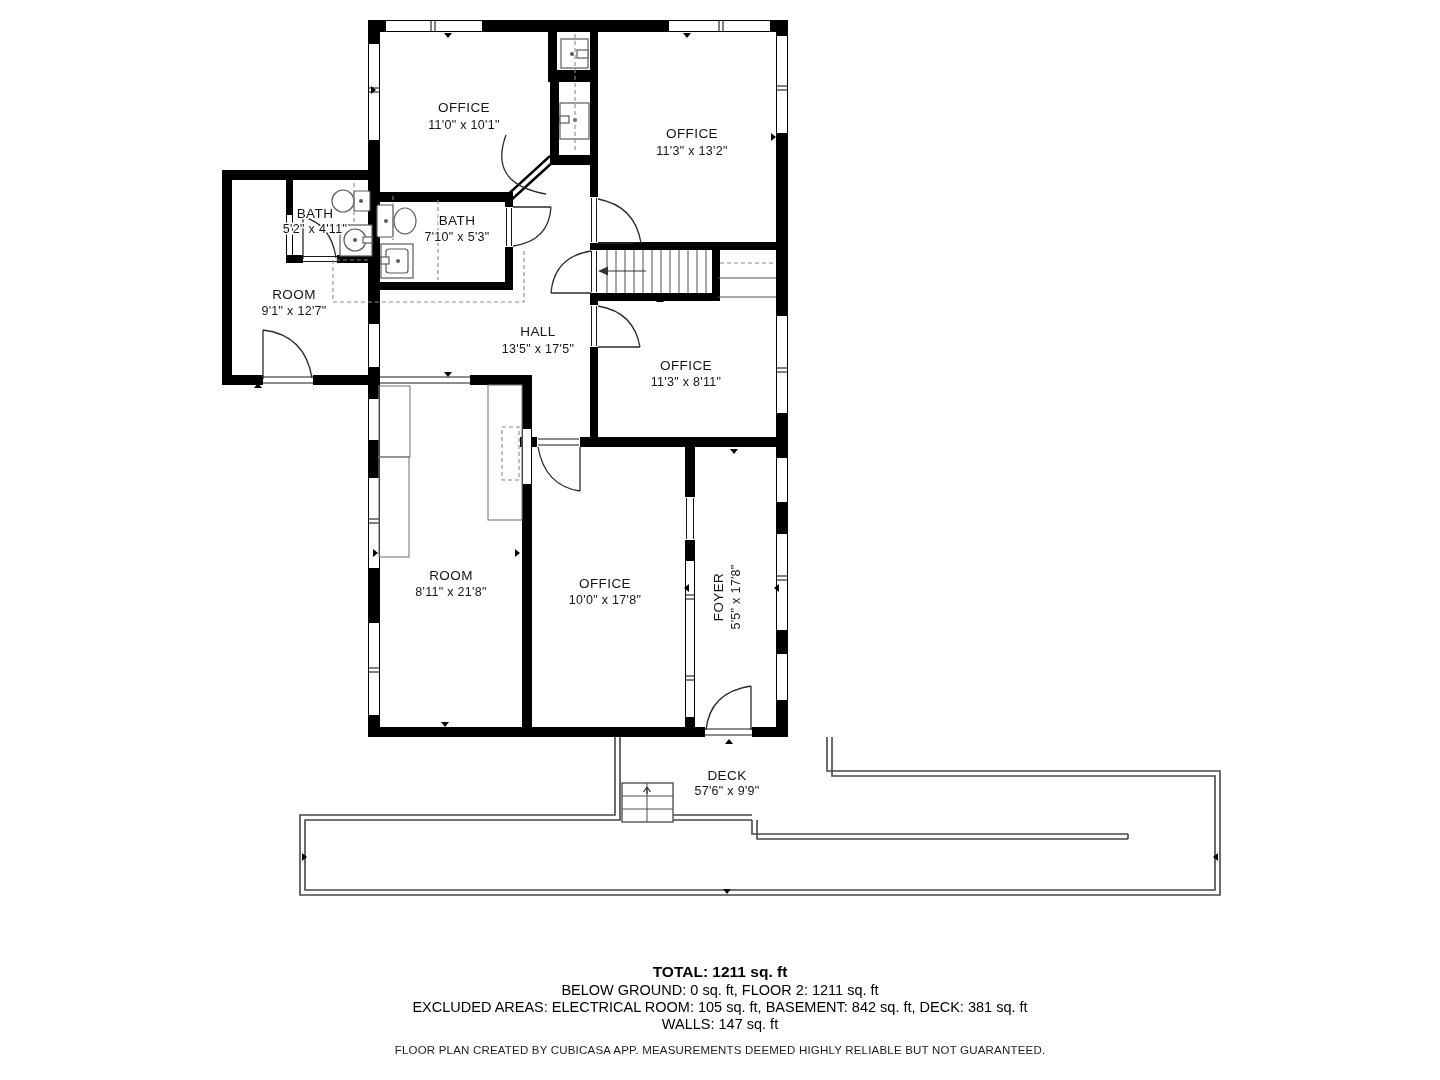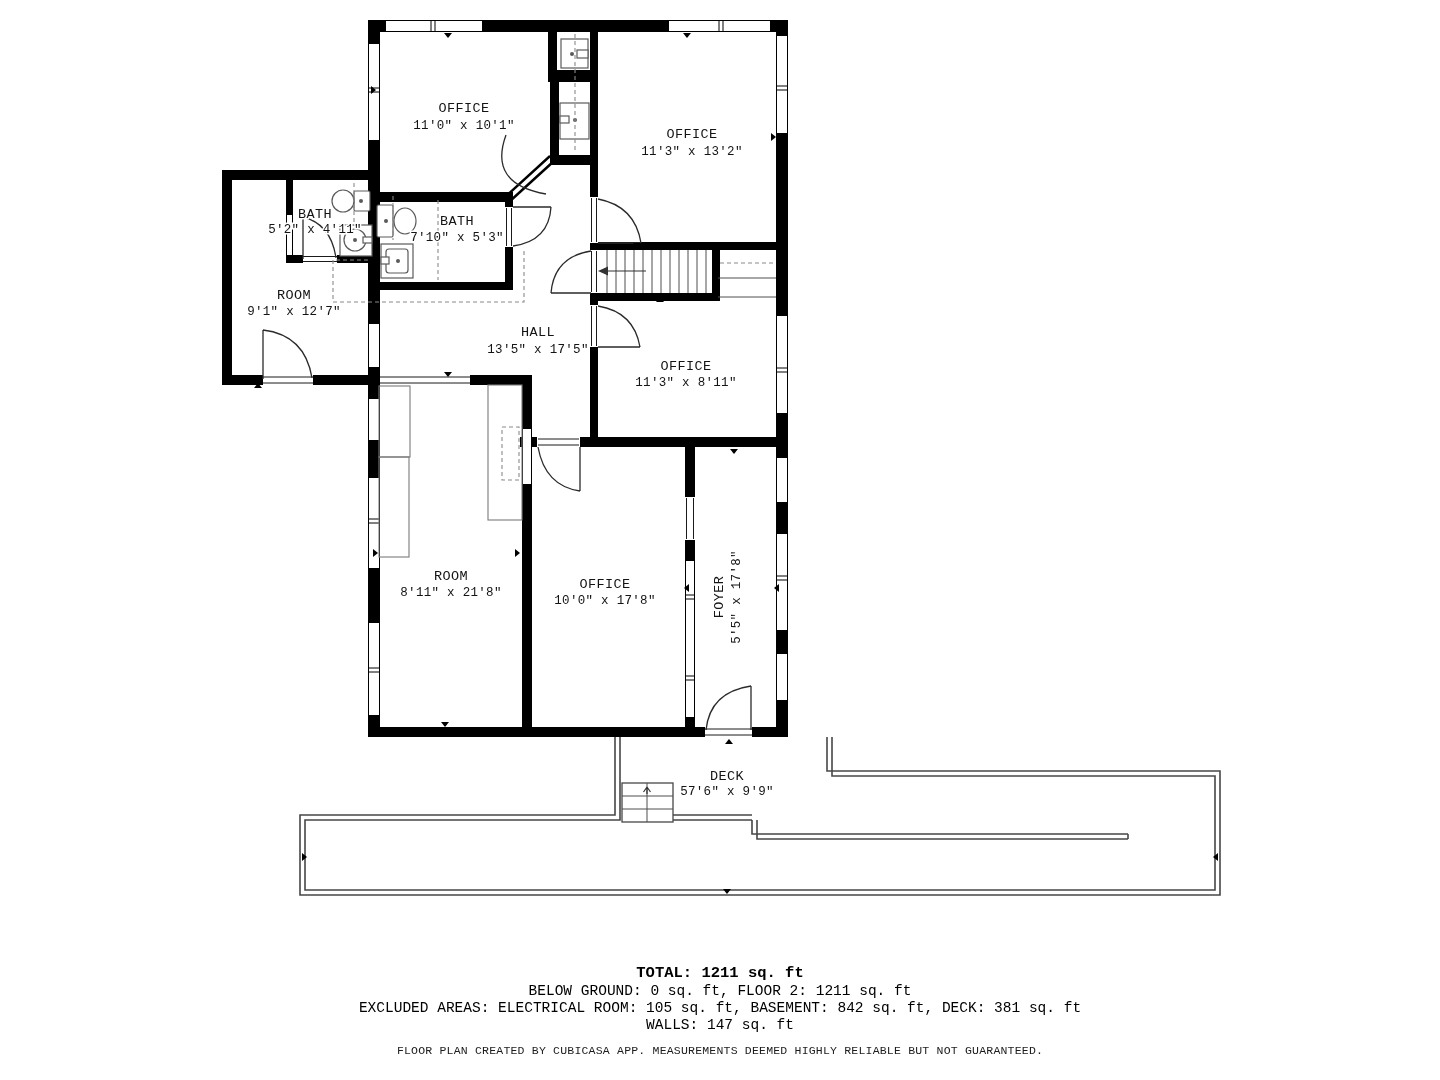--- a/index.html
+++ b/index.html
@@ -1,17 +1,17 @@
 <!DOCTYPE html>
 <html><head>
 <meta charset="utf-8">
 <style>
   html,body{margin:0;padding:0;background:#ffffff;}
   .page{position:relative;width:1440px;height:1080px;background:#fff;overflow:hidden;
-        font-family:Liberation Mono, monospace;}
+        font-family:Liberation Sans, sans-serif;}
   svg{display:block;}
   .wall{fill:#000000;shape-rendering:crispEdges;}
   .win{fill:#ffffff;stroke:#000000;stroke-width:1;shape-rendering:crispEdges;}
   .mull{stroke:#000000;stroke-width:1;}
   .sill{stroke:#1a1a1a;stroke-width:1;}
   .door{stroke:#2b2b2b;stroke-width:1.3;fill:none;}
   .fixture{stroke:#5a5a5a;stroke-width:1.2;fill:#ffffff;}
   .furn{stroke:#7a7a7a;stroke-width:1.1;fill:none;}
   .dash{stroke:#8a8a8a;stroke-width:1.1;fill:none;stroke-dasharray:4 3;}
   .stair{stroke:#4f4f4f;stroke-width:1;fill:none;}

